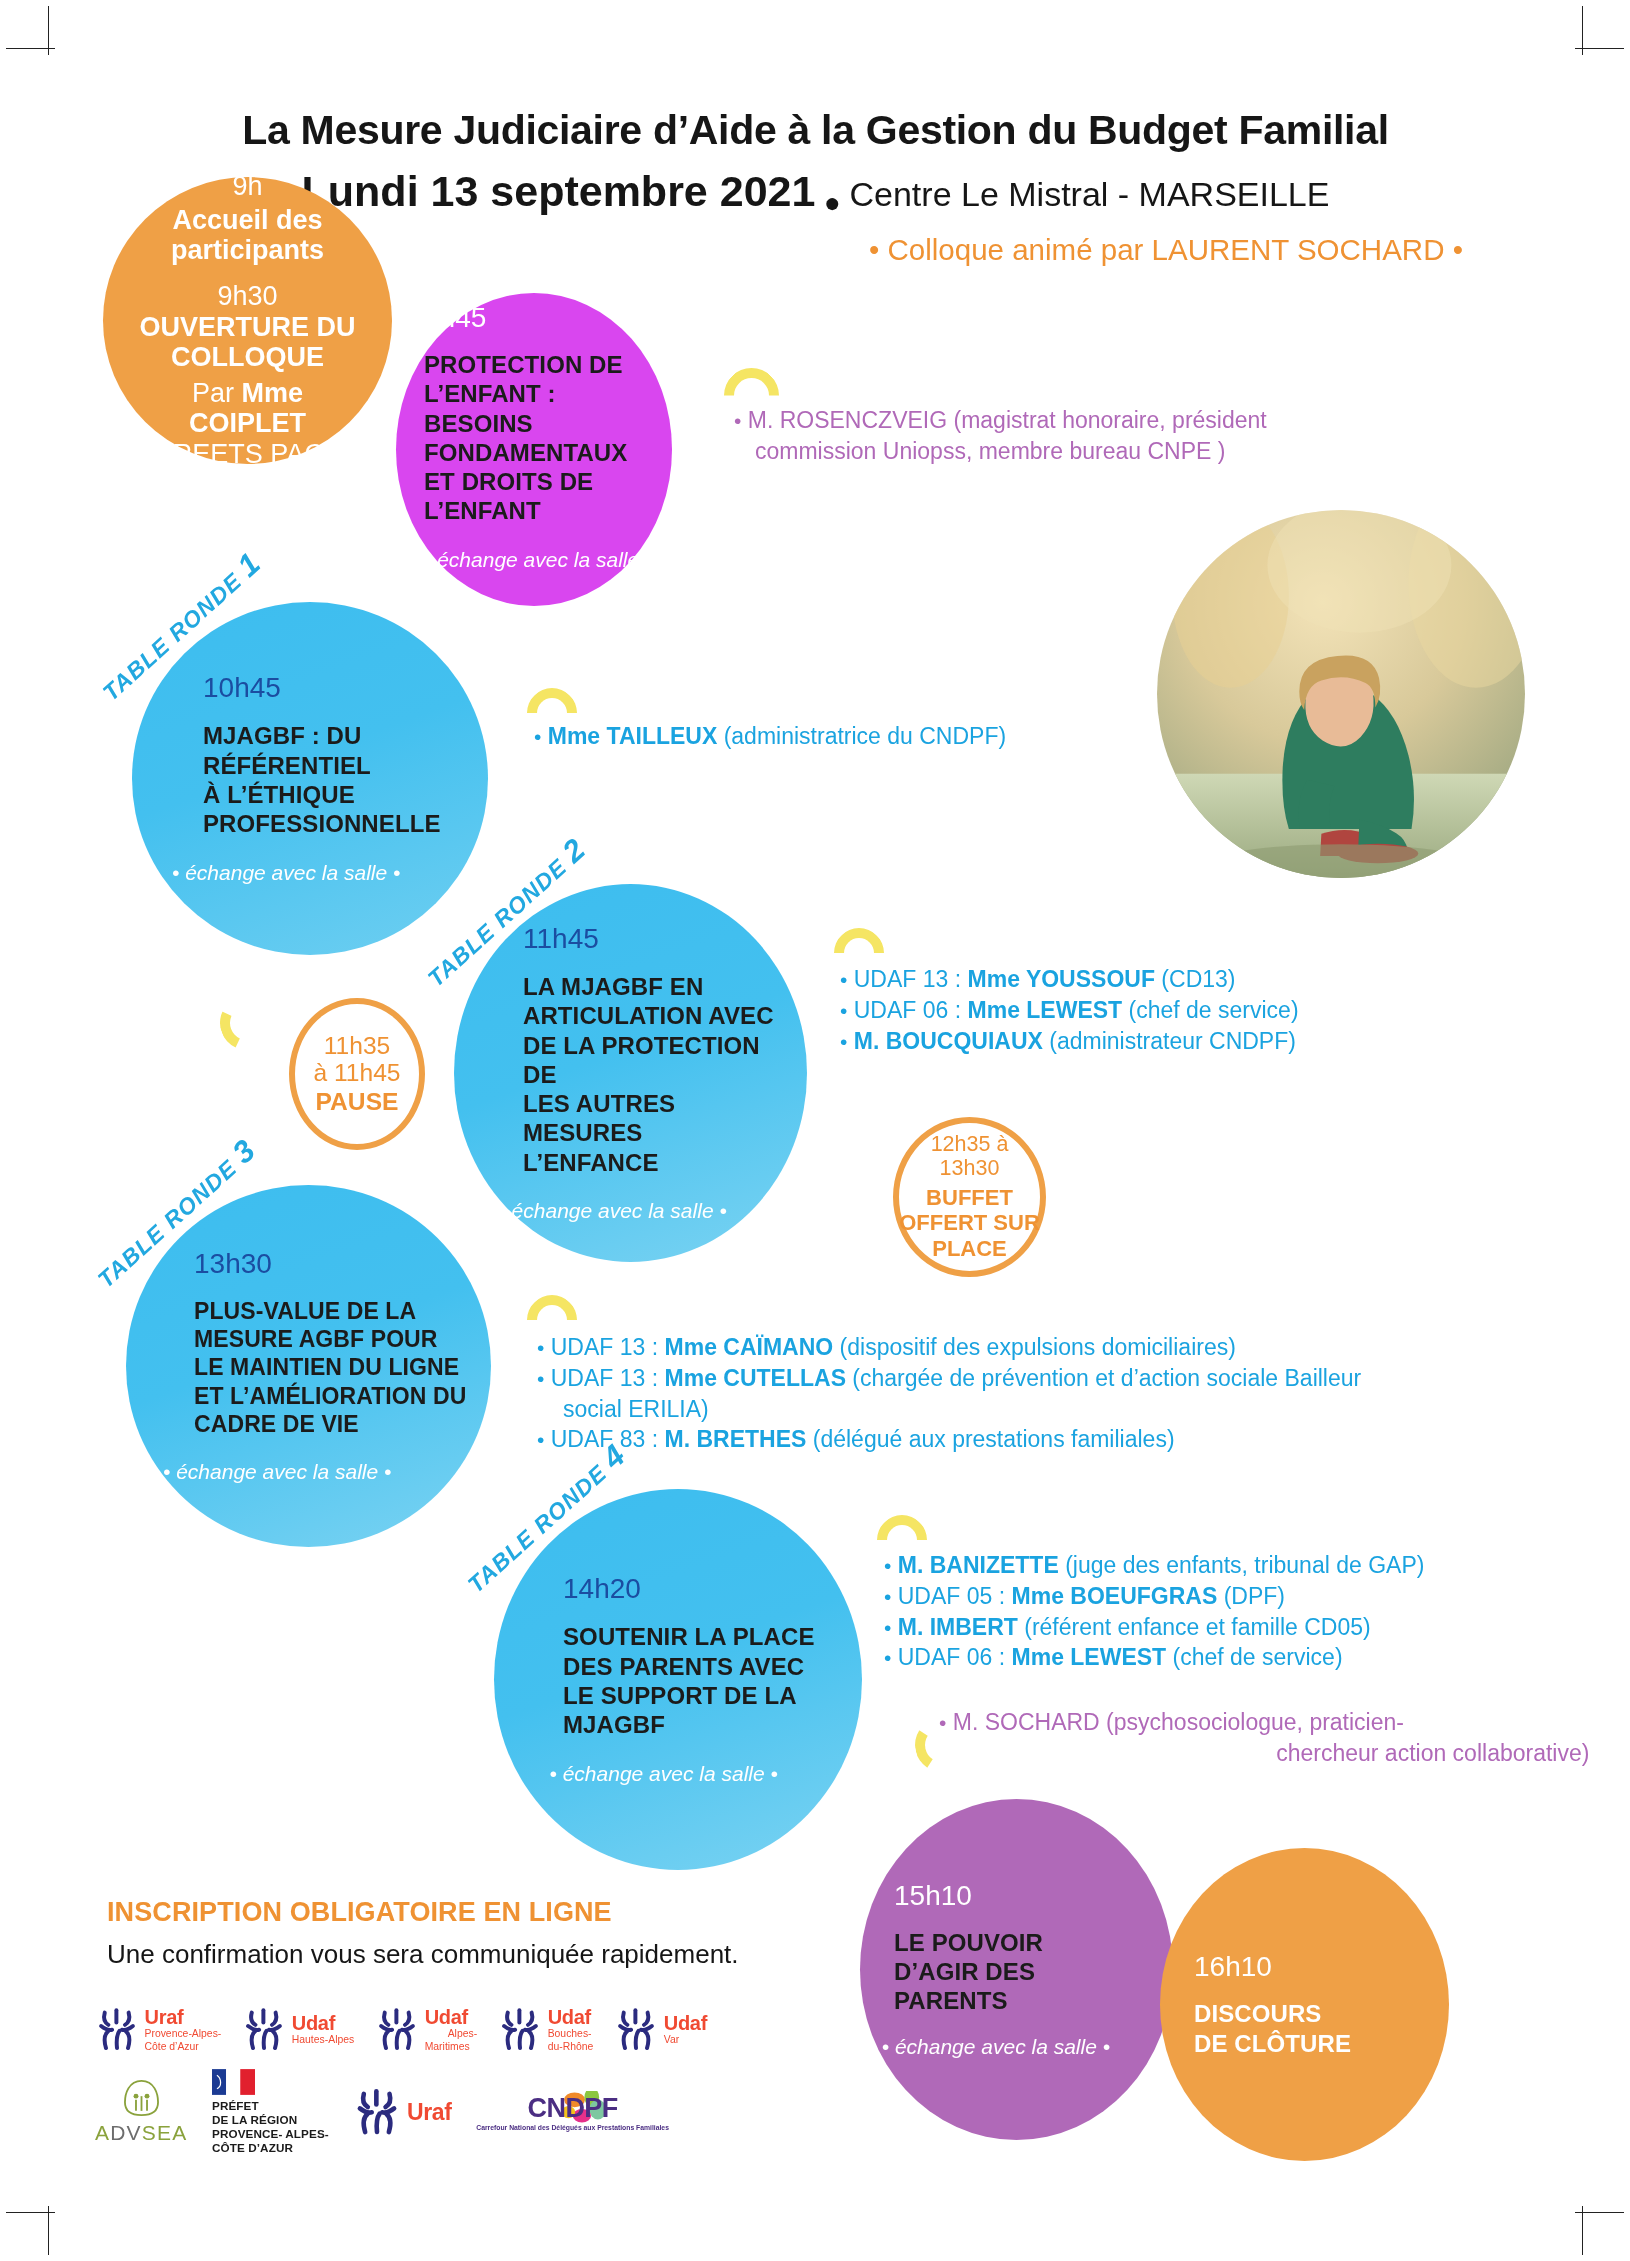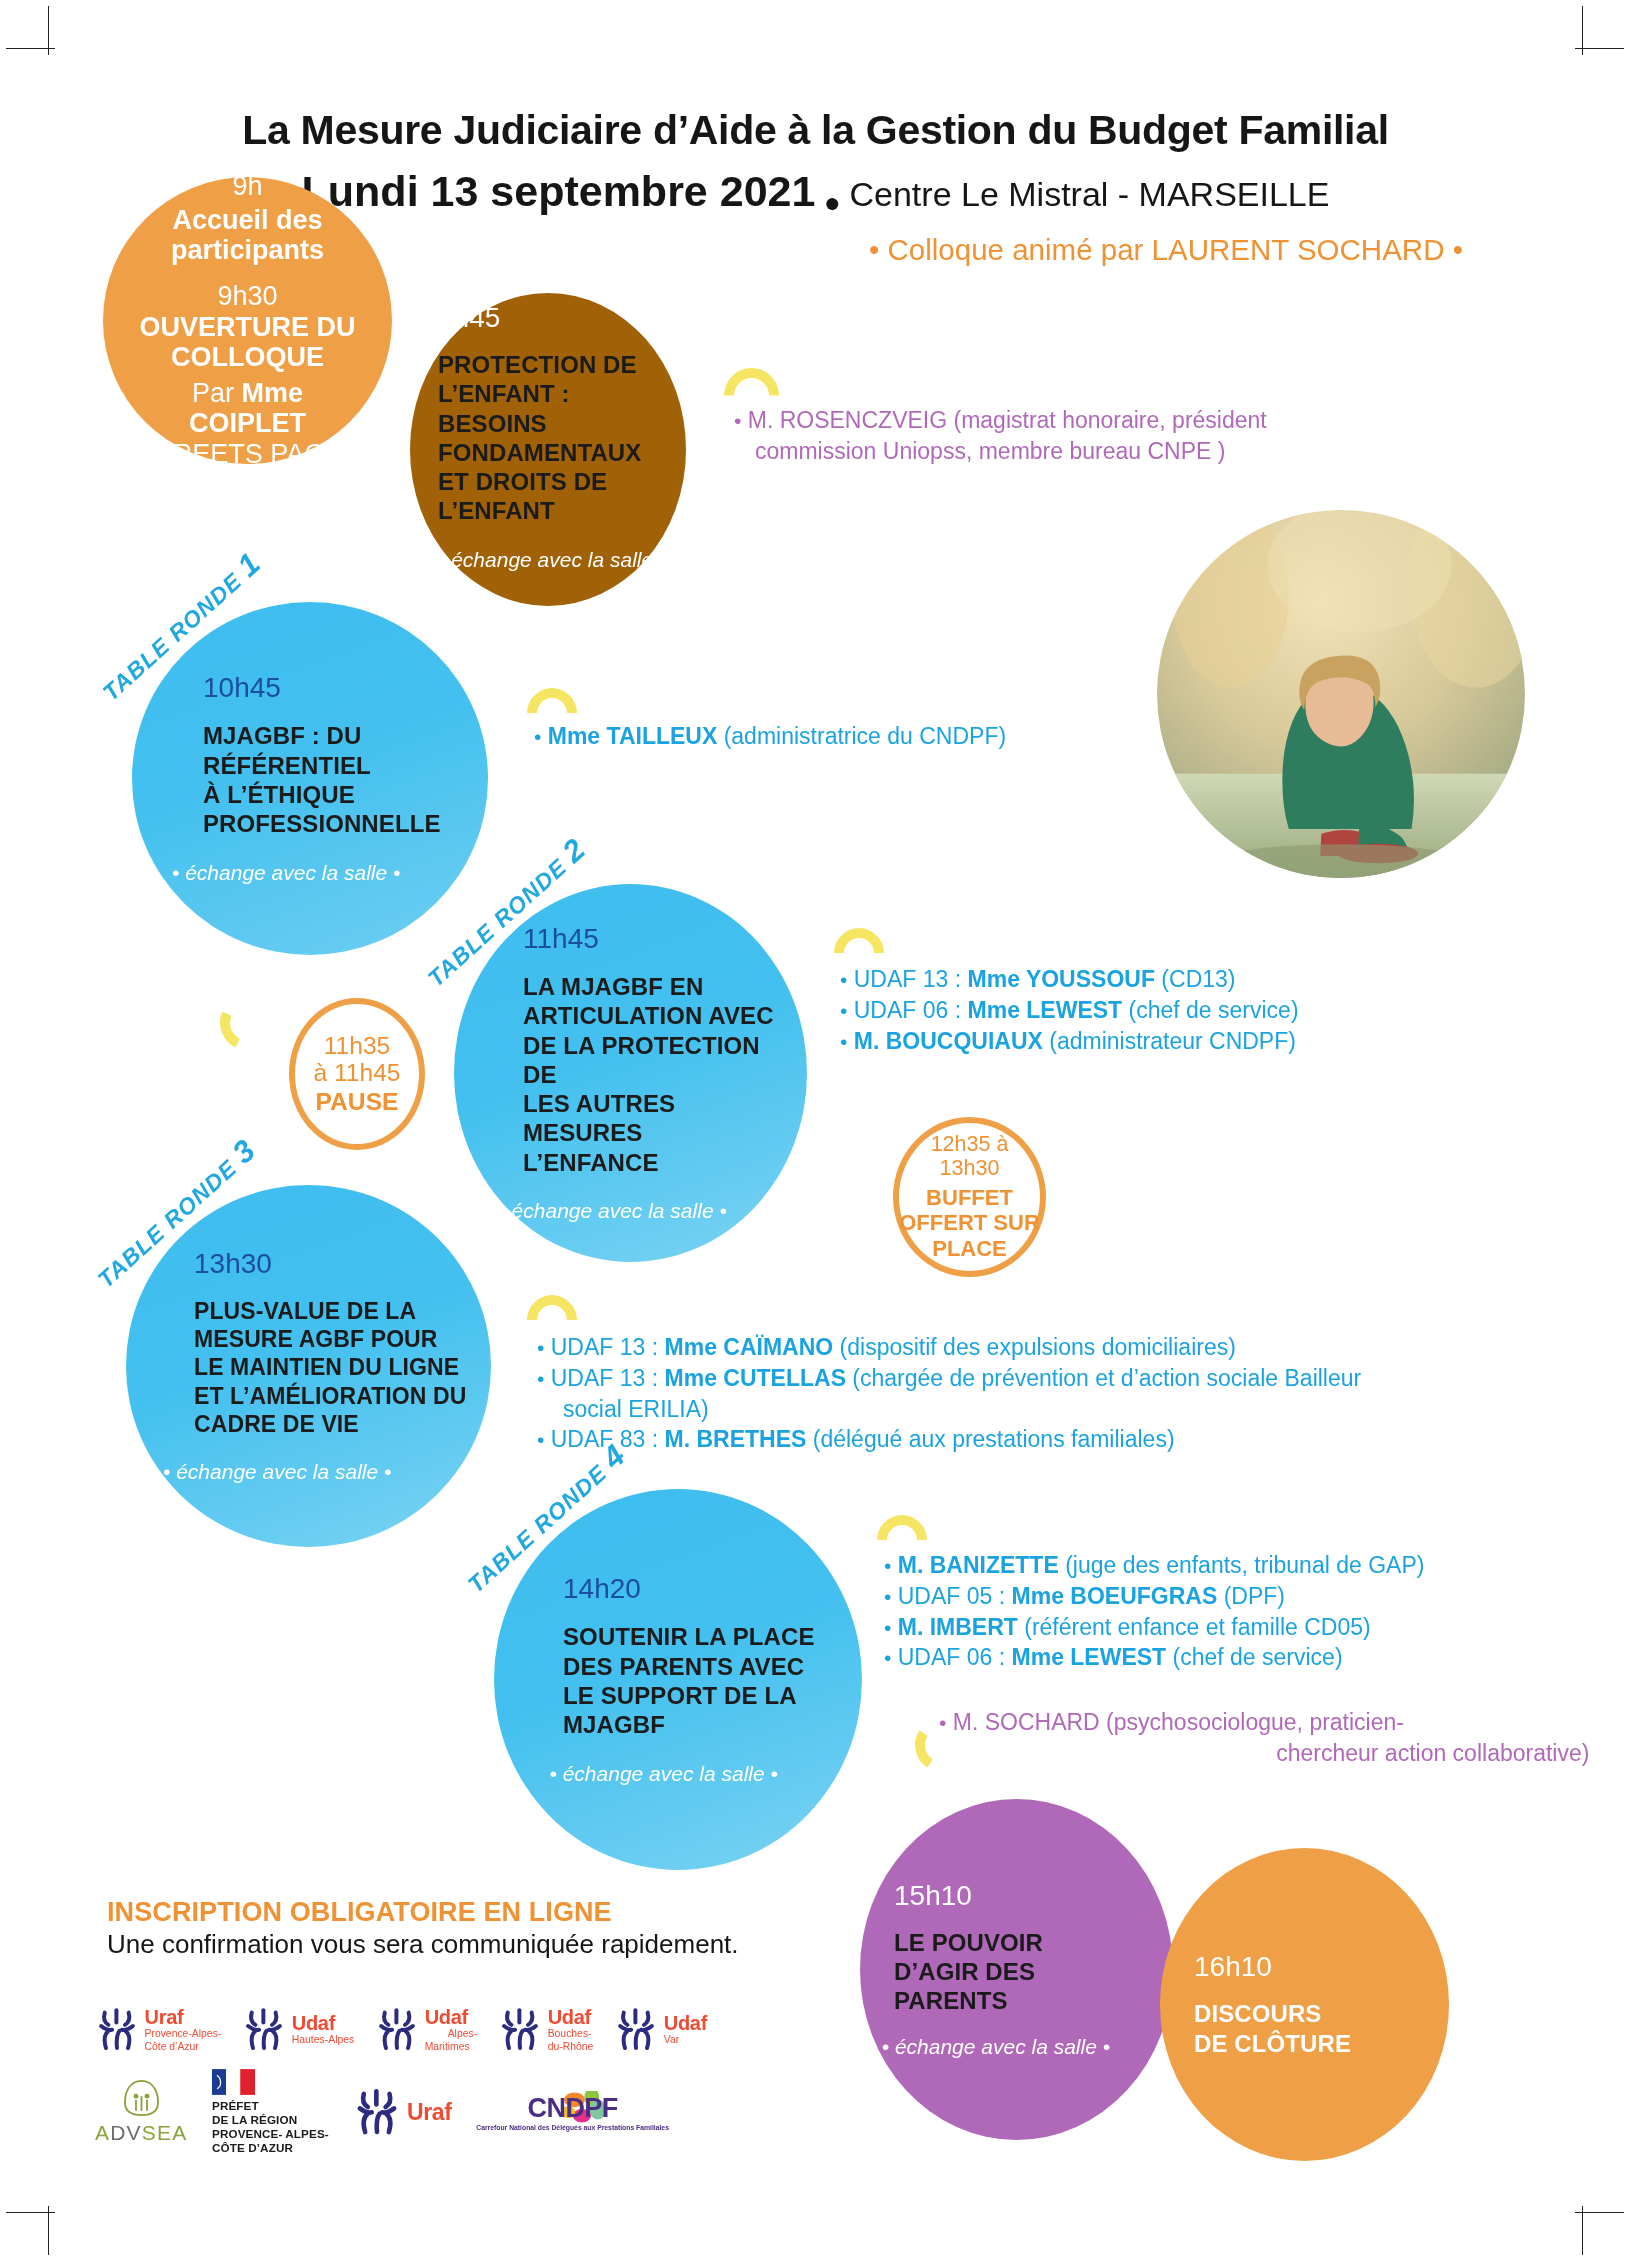--- a/index.html
+++ b/index.html
@@ -56,22 +56,22 @@
   #blob-accueil .t1 { font-size: 27px; margin-bottom: 2.5px; }
   #blob-accueil .b1 { font-size: 27px; font-weight: bold; line-height: 1.12; }
   #blob-accueil .t2 { font-size: 27px; margin-top: 16px; }
   #blob-accueil .b2 { font-size: 27px; font-weight: bold; line-height: 1.12; }
   #blob-accueil .t3 { font-size: 27px; line-height: 1.14; margin-top: 4.9px;}
   #blob-accueil .t3 b { font-weight: bold; }
   #blob-accueil .t4 { font-size: 27px; line-height: 1.14; }
 
   
   #blob-protection {
-    left: 410px; top: 293px; width: 276px; height: 313px;
-    background: #a16207; color: #ffffff;
+    left: 396px; top: 293px; width: 276px; height: 313px;
+    background: #d946ef; color: #ffffff;
   }
   #blob-protection .time { color: #ffffff; }
   #blob-protection .topic { color: #1b1b1b; margin-top: 16px; }
   #blob-protection .exch { color: #ffffff; margin-top: 21px; }
 
   
   .tr-blue { color: #1b1b1b; }
   .tr-blue .time { color: #1b4da1; font-weight: normal; }
   .tr-blue .topic { color: #1b1b1b; margin-top: 17px; }
   .tr-blue .exch { color: #ffffff; margin-top: 21px; }
@@ -153,21 +153,21 @@
 
   
   #photo {
     position: absolute; left: 1157px; top: 510px; width: 368px; height: 368px;
     border-radius: 50%; overflow: hidden;
   }
 
   
   #inscription { position: absolute; left: 107px; top: 1897px; width: 737px; }
   #inscription .l1 { font-size: 27px; font-weight: bold; color: #ef9233; letter-spacing: 0.1px; }
-  #inscription .l2 { font-size: 26px; color: #161616; margin-top: 1px; }
+  #inscription .l2 { font-size: 26px; color: #161616; margin-top: 11px; }
 
   
   #logos { position: absolute; left: 95px; top: 2005px; width: 737px; }
   .logo-row { display: flex; align-items: flex-start; gap: 21px; }
   .logo-row.r2 { margin-top: 14.7px; gap: 24.6px; align-items: center; }
   .logo { display: flex; align-items: center; gap: 5.5px; }
   .logo-mark { flex: 0 0 auto; }
   .logo-txt { line-height: 1.0; }
   .logo-name { font-size: 20px; font-weight: bold; color: #f04a32; letter-spacing: -0.3px; }
   .logo-sub { font-size: 10.4px; color: #f04a32; line-height: 1.12; margin-top: 1.2px; }

